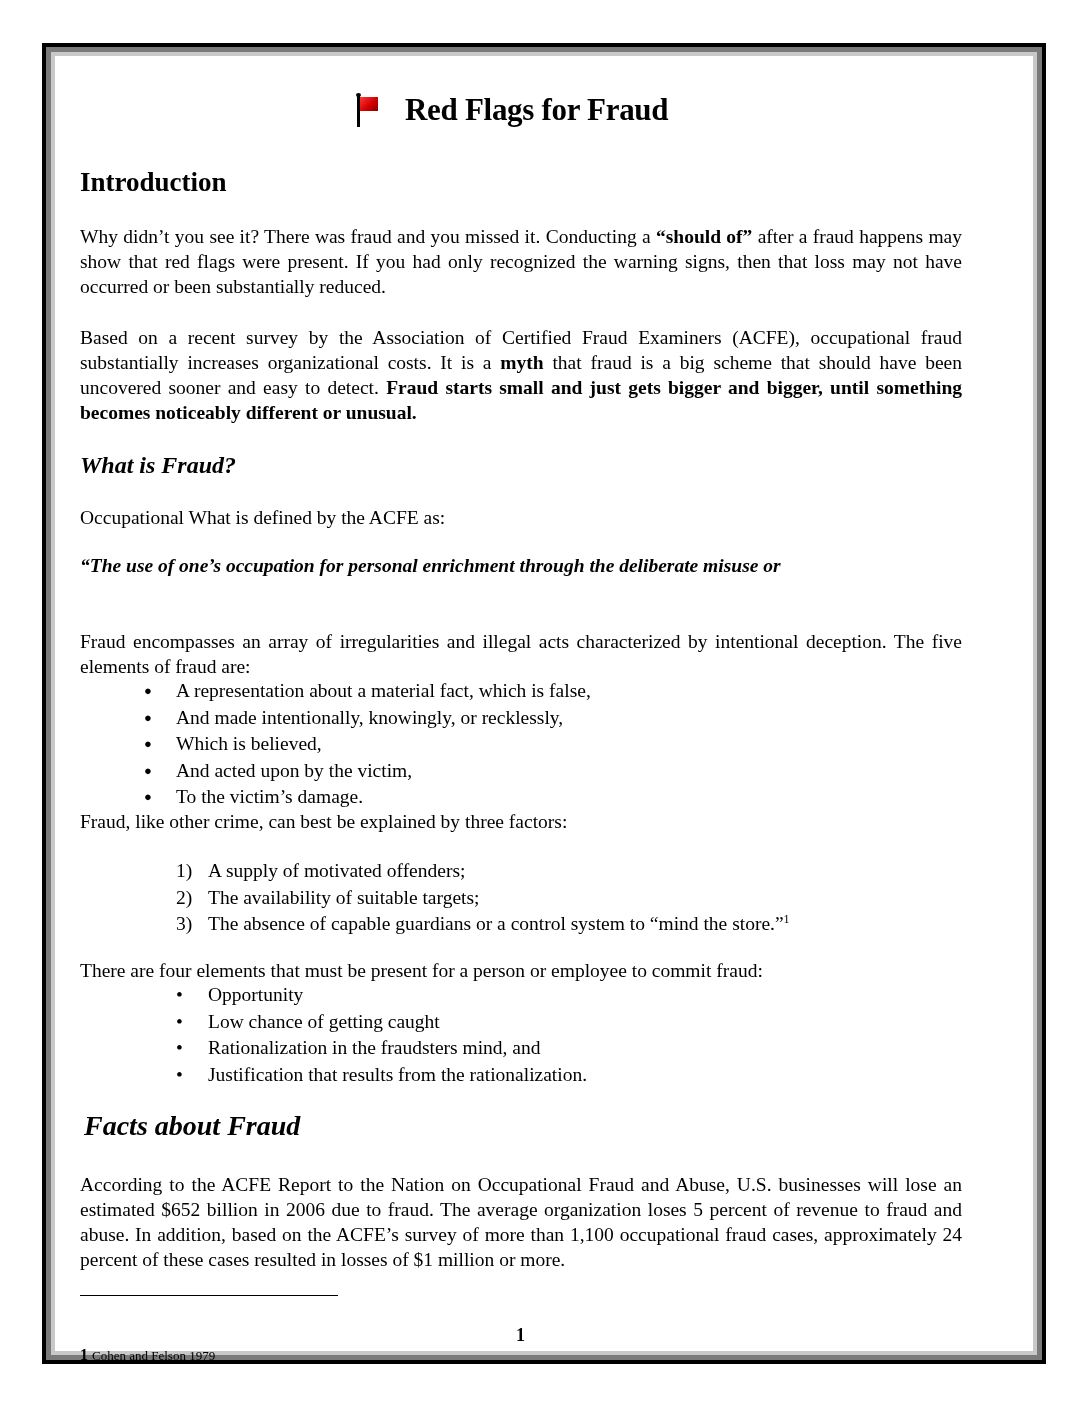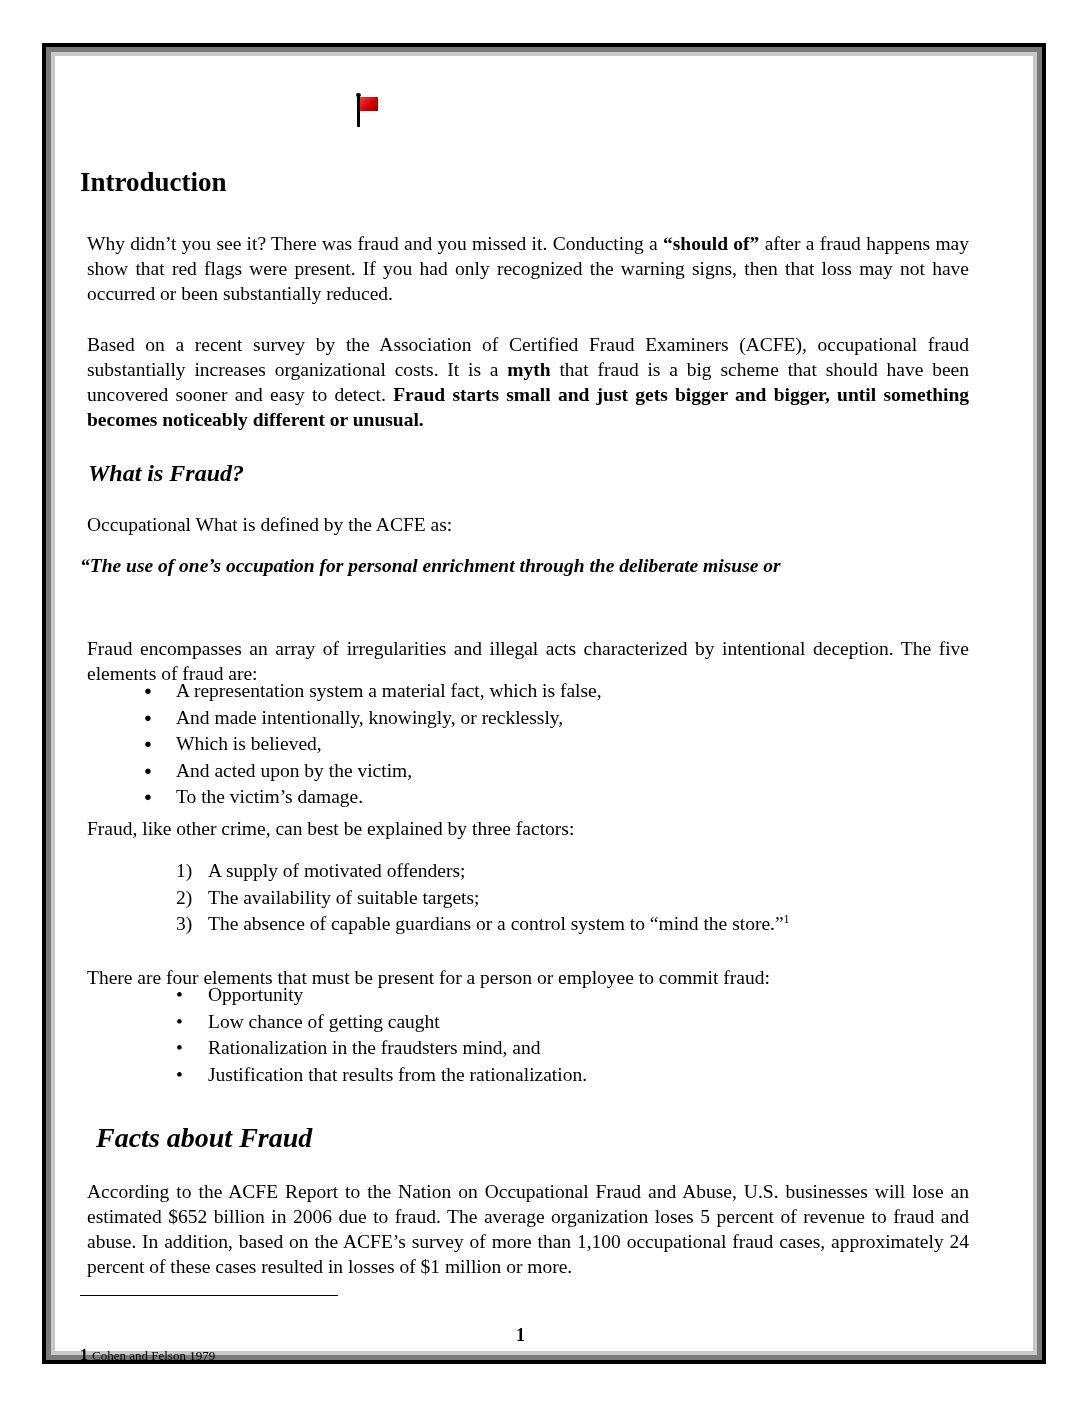--- a/index.html
+++ b/index.html
@@ -11,23 +11,23 @@
   .frame-inner2 { position: absolute; inset: 5px; border: 4px solid #c8c8c8; }
   .abs { position: absolute; }
   .title-row { position: absolute; left: 355px; top: 80px; height: 60px; display: flex; align-items: center; }
   .flag { width: 26px; height: 34px; position: relative; margin-right: 24px; }
   .flag .pole { position: absolute; left: 2px; top: 2px; width: 3px; height: 32px; background: #000; }
   .flag .cloth { position: absolute; left: 5px; top: 4px; width: 18px; height: 14px;
                  background: linear-gradient(135deg, #ff3b3b 0%, #d40000 55%, #8a0000 100%); }
   .flag .knob { position: absolute; left: 1px; top: 0; width: 5px; height: 4px; background: #000; border-radius: 50%; }
   .title { font-size: 31px; font-weight: bold; letter-spacing: -0.3px; }
   h2.intro { font-size: 27px; font-weight: bold; margin: 0; }
-  h2.ital { font-size: 24px; font-weight: bold; font-style: italic; margin: 8px; }
-  h2.ital-lg { font-size: 28px; font-weight: bold; font-style: italic; margin: 16px; text-align: center; }
-  p { margin: 7px; font-size: 19.5px; line-height: 25px; text-align: justify; }
+  h2.ital { font-size: 24px; font-weight: bold; font-style: italic; margin: 0; }
+  h2.ital-lg { font-size: 28px; font-weight: bold; font-style: italic; margin: 4px; text-align: center; }
+  p { margin: 0; font-size: 19.5px; line-height: 25px; text-align: justify; }
   .quote { font-size: 19.5px; line-height: 26px; font-weight: bold; font-style: italic; text-align: left; }
   ul.dots, ol.nums { margin: 0; padding: 0; list-style: none; font-size: 19.5px; line-height: 26.5px; }
   .dot-item { position: relative; padding-left: 32px; }
   .dot-item .bullet { position: absolute; left: 0; top: 0; }
   .footnote-rule { position: absolute; left: 80px; top: 1295px; width: 258px; height: 1px; background: #000; }
   .footnote { position: absolute; left: 80px; top: 1346px; font-size: 13px; }
   .footnote .fn-num { font-size: 16px; font-weight: bold; margin-right: 4px; }
   .page-num { position: absolute; left: 516px; top: 1325px; font-size: 18px; font-weight: bold; }
   sup { font-size: 12px; vertical-align: super; line-height: 0; }
 </style>
@@ -38,40 +38,41 @@
   <div class="frame-inner"></div>
   <div class="frame-inner2"></div>
 </div>
 
 <div class="title-row">
   <div class="flag">
     <div class="knob"></div>
       <div class="pole"></div>
       <div class="cloth"></div>
   </div>
+  <span class="title">Red Flags for Fraud</span>
 </div>
 
 <h2 class="intro abs" style="left:80px; top:167px;">Introduction</h2>
 
 <p class="abs" style="left:80px; top:224px; width:882px;"><span>Why didn’t you see it? There was fraud and you missed it. Conducting a </span><b>“should of”</b><span> after a fraud happens may show that red flags were present.  If you had only recognized the warning signs, then that loss may not have occurred or been substantially reduced.</span></p>
 
 <p class="abs" style="left:80px; top:325px; width:882px;"><span>Based on a recent survey by the Association of Certified Fraud Examiners (ACFE), occupational fraud substantially increases organizational costs. It is a </span><b>myth</b><span> that fraud is a big scheme that should have been uncovered sooner and easy to detect. </span><b>Fraud starts small and just gets bigger and bigger, until something becomes noticeably different or unusual.</b></p>
 
 <h2 class="ital abs" style="left:80px; top:452px;">What is Fraud?</h2>
 
 <p class="abs" style="left:80px; top:505px;">Occupational What is defined by the ACFE as:</p>
 
 <div class="quote abs" style="left:80px; top:553px; width:882px;">
   <div>“The use of one’s occupation for personal enrichment through the deliberate misuse or</div>
 </div>
 
 <p class="abs" style="left:80px; top:629px; width:882px;">Fraud encompasses an array of irregularities and illegal acts characterized by intentional deception. The five elements of fraud are:</p>
 
 <ul class="dots abs" style="left:144px; top:678px;">
-  <li class="dot-item"><span class="bullet" style="font-size:13px;">●</span><span>A representation system a material fact, which is false,</span></li>
+  <li class="dot-item"><span class="bullet" style="font-size:13px;">●</span><span>A representation about a material fact, which is false,</span></li>
   <li class="dot-item"><span class="bullet" style="font-size:13px;">●</span><span>And made intentionally, knowingly, or recklessly,</span></li>
   <li class="dot-item"><span class="bullet" style="font-size:13px;">●</span><span>Which is believed,</span></li>
   <li class="dot-item"><span class="bullet" style="font-size:13px;">●</span><span>And acted upon by the victim,</span></li>
   <li class="dot-item"><span class="bullet" style="font-size:13px;">●</span><span>To the victim’s damage.</span></li>
 </ul>
 
 <p class="abs" style="left:80px; top:809px;">Fraud, like other crime, can best be explained by three factors:</p>
 
 <ol class="nums abs" style="left:176px; top:858px;">
   <li class="dot-item"><span class="bullet">1)</span><span>A supply of motivated offenders;</span></li>

